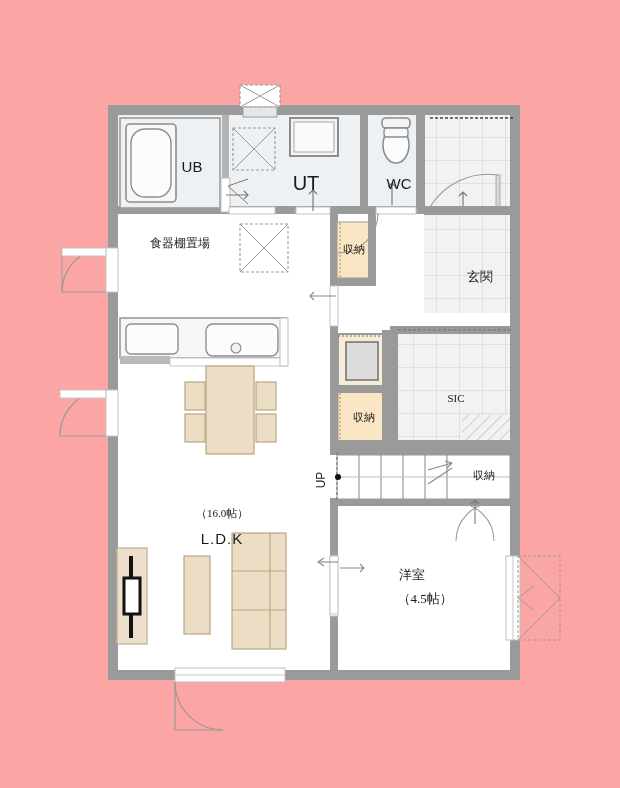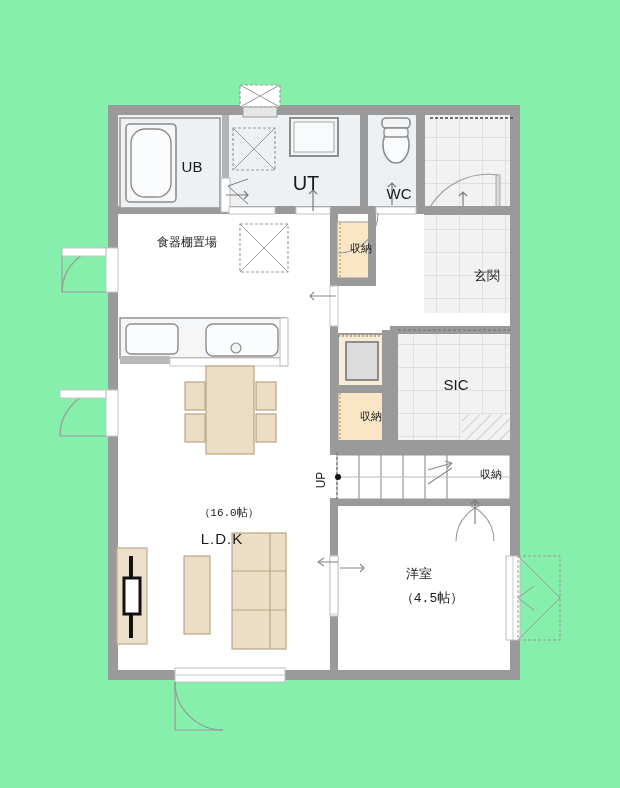--- a/index.html
+++ b/index.html
@@ -1,19 +1,19 @@
 <!DOCTYPE html>
 <html><head>
 <meta charset="utf-8">
 <style>
   html,body{margin:0;padding:0;background:#ffffff;}
   body{width:620px;height:788px;font-family:"Liberation Sans","DejaVu Sans",sans-serif;}
-  #stage{position:relative;width:620px;height:788px;background:#86efac;overflow:hidden;}
+  #stage{position:relative;width:620px;height:788px;background:#fca5a5;overflow:hidden;}
   .lbl{position:absolute;color:#1a1a1a;white-space:nowrap;text-align:center;line-height:1.15;}
-  .lbl.jp{font-family:Liberation Mono, monospace;margin-left:7px;}
+  .lbl.jp{font-family:Liberation Serif, serif;}
   svg{position:absolute;left:0;top:0;}
 </style>
 </head>
 <body>
 
 <div id="stage">
 
   <svg width="620" height="788" viewBox="0 0 620 788">
     <defs>
       <pattern id="tilegrid" width="23" height="23" patternUnits="userSpaceOnUse">
@@ -251,25 +251,25 @@
       <rect x="240" y="224" width="48" height="48" fill="none" stroke="#9b9b9b" stroke-width="1.1" stroke-dasharray="3,2"></rect>
       <path d="M240 224 L288 272 M288 224 L240 272" stroke="#9b9b9b" stroke-width="1"></path>
     </g>
 
   </svg>
 
   <div class="lbl" style="left:192px;top:158px;transform:translate(-50%,0);font-size:15px;">UB</div>
 
   <div class="lbl" style="left:306px;top:172px;transform:translate(-50%,0);font-size:20px;">UT</div>
 
-  <div class="lbl" style="left:399px;top:175px;transform:translate(-50%,0);font-size:15px;margin-top:10px;">WC</div>
+  <div class="lbl" style="left:399px;top:175px;transform:translate(-50%,0);font-size:15px;">WC</div>
 
   <div class="lbl jp" style="left:480px;top:270px;transform:translate(-50%,0);font-size:13px;">玄関</div>
 
-  <div class="lbl" style="left:456px;top:376px;transform:translate(-50%,0);font-size:15px;">SIC</div>
+  <div class="lbl" style="left:456px;top:392px;transform:translate(-50%,0);font-size:11px;font-family:Liberation Serif, serif;">SIC</div>
 
   <div class="lbl jp" style="left:180px;top:237px;transform:translate(-50%,0);font-size:12px;">食器棚置場</div>
 
   <div class="lbl" style="left:222px;top:482px;transform:translate(-50%,0);font-size:15px;letter-spacing:1px;margin-top:48px;">L.D.K</div>
 
   <div class="lbl jp" style="left:222px;top:507px;transform:translate(-50%,0);font-size:11px;">（16.0帖）</div>
 
   <div class="lbl jp" style="left:412px;top:568px;transform:translate(-50%,0);font-size:13px;">洋室</div>
 
   <div class="lbl jp" style="left:425px;top:592px;transform:translate(-50%,0);font-size:13px;text-align:center;">（4.5帖）</div>

